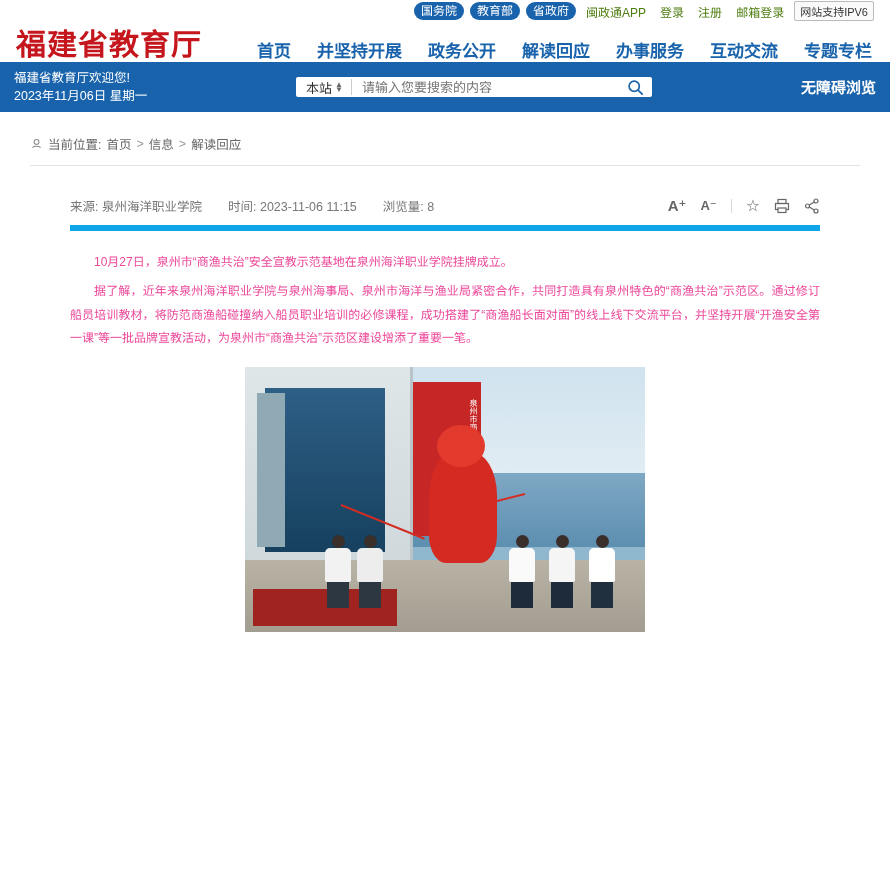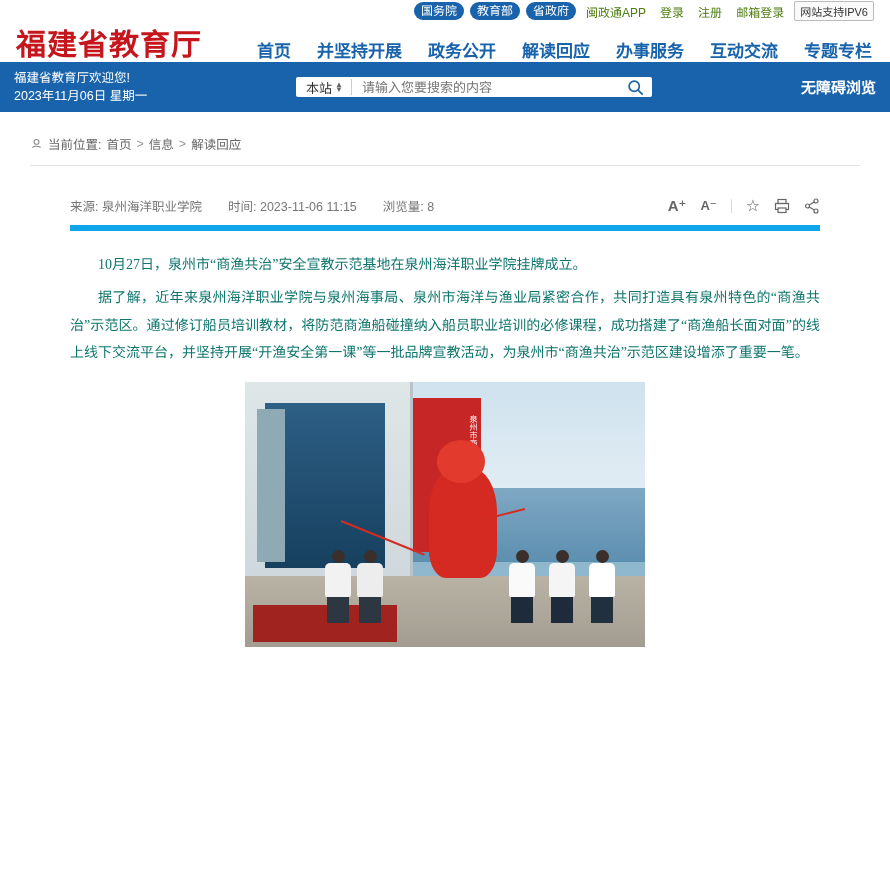--- a/index.html
+++ b/index.html
@@ -187,27 +187,27 @@
     gap: 14px;
     color: #666;
   }
   .tool { cursor: pointer; display: inline-flex; align-items: center; }
   .tool-font-up { font-size: 15px; font-weight: bold; }
   .tool-font-dn { font-size: 13px; font-weight: bold; }
   .tool-sep { width: 1px; height: 14px; background: #d8d8d8; }
 
   .art-body { margin-top: 20px; }
   .art-body p {
-    font-size: 14px;
+    font-size: 12px;
     line-height: 1.95;
-    color: #0f766e;
+    color: #ec4899;
     text-align: justify;
     margin: 0 0 6px 0;
     text-indent: 2em;
-    font-family: Liberation Serif, serif;
+    font-family: Liberation Sans, sans-serif;
   }
 
   
   .photo-wrap { display: flex; justify-content: center; margin-top: 16px; }
   .photo {
     width: 400px; height: 265px;
     position: relative;
     overflow: hidden;
     background: #8fb8cf;
   }

